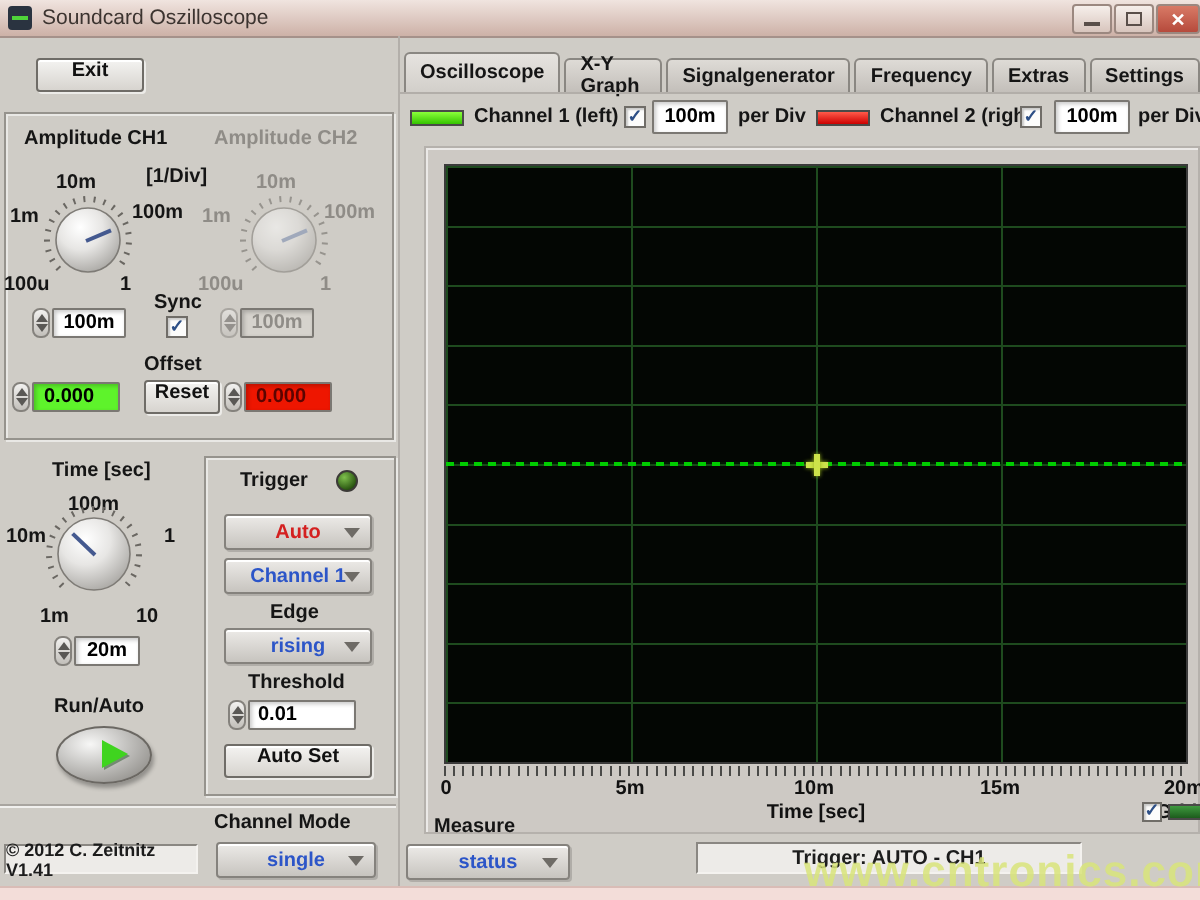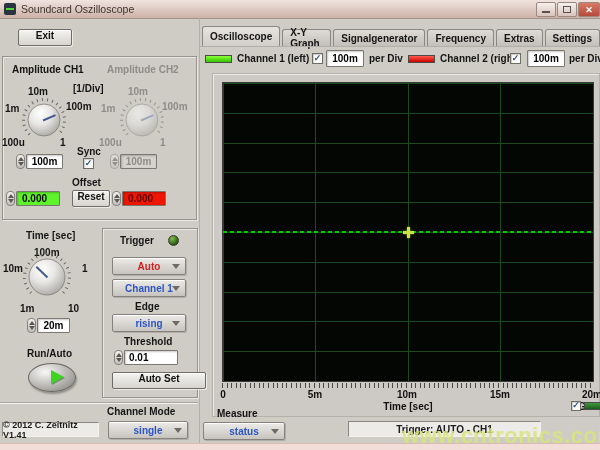--- a/index.html
+++ b/index.html
@@ -228,21 +228,21 @@
     <div class="drop abs" style="left:112px;top:296px;width:74px;height:18px;">
       <span class="dtext blue">rising</span>
       <span class="darrow"></span>
     </div>
     <div class="lbl abs" style="left:124px;top:318px;">Threshold</div>
     <span class="spin abs" style="left:114px;top:332px;">
         <i class="su"></i>
         <i class="sd"></i>
       </span>
     <div class="field abs" style="left:124px;top:332px;width:54px;height:15px;justify-content:flex-start;padding-left:4px;">0.01</div>
-    <div class="btn abs" style="left:112px;top:354px;width:94px;height:17px;">
+    <div class="btn abs" style="left:112px;top:354px;width:74px;height:17px;">
       <span>Auto Set</span>
     </div>
 
     <div class="groove abs" style="left:0;top:384px;width:198px;"></div>
     <div class="lbl abs" style="left:107px;top:388px;">Channel Mode</div>
     <div class="drop abs" style="left:108px;top:403px;width:80px;height:18px;">
       <span class="dtext blue">single</span>
       <span class="darrow"></span>
     </div>
     <div class="sunken abs sm" style="left:2px;top:404px;width:97px;height:15px;">© 2012  C. Zeitnitz V1.41</div>

